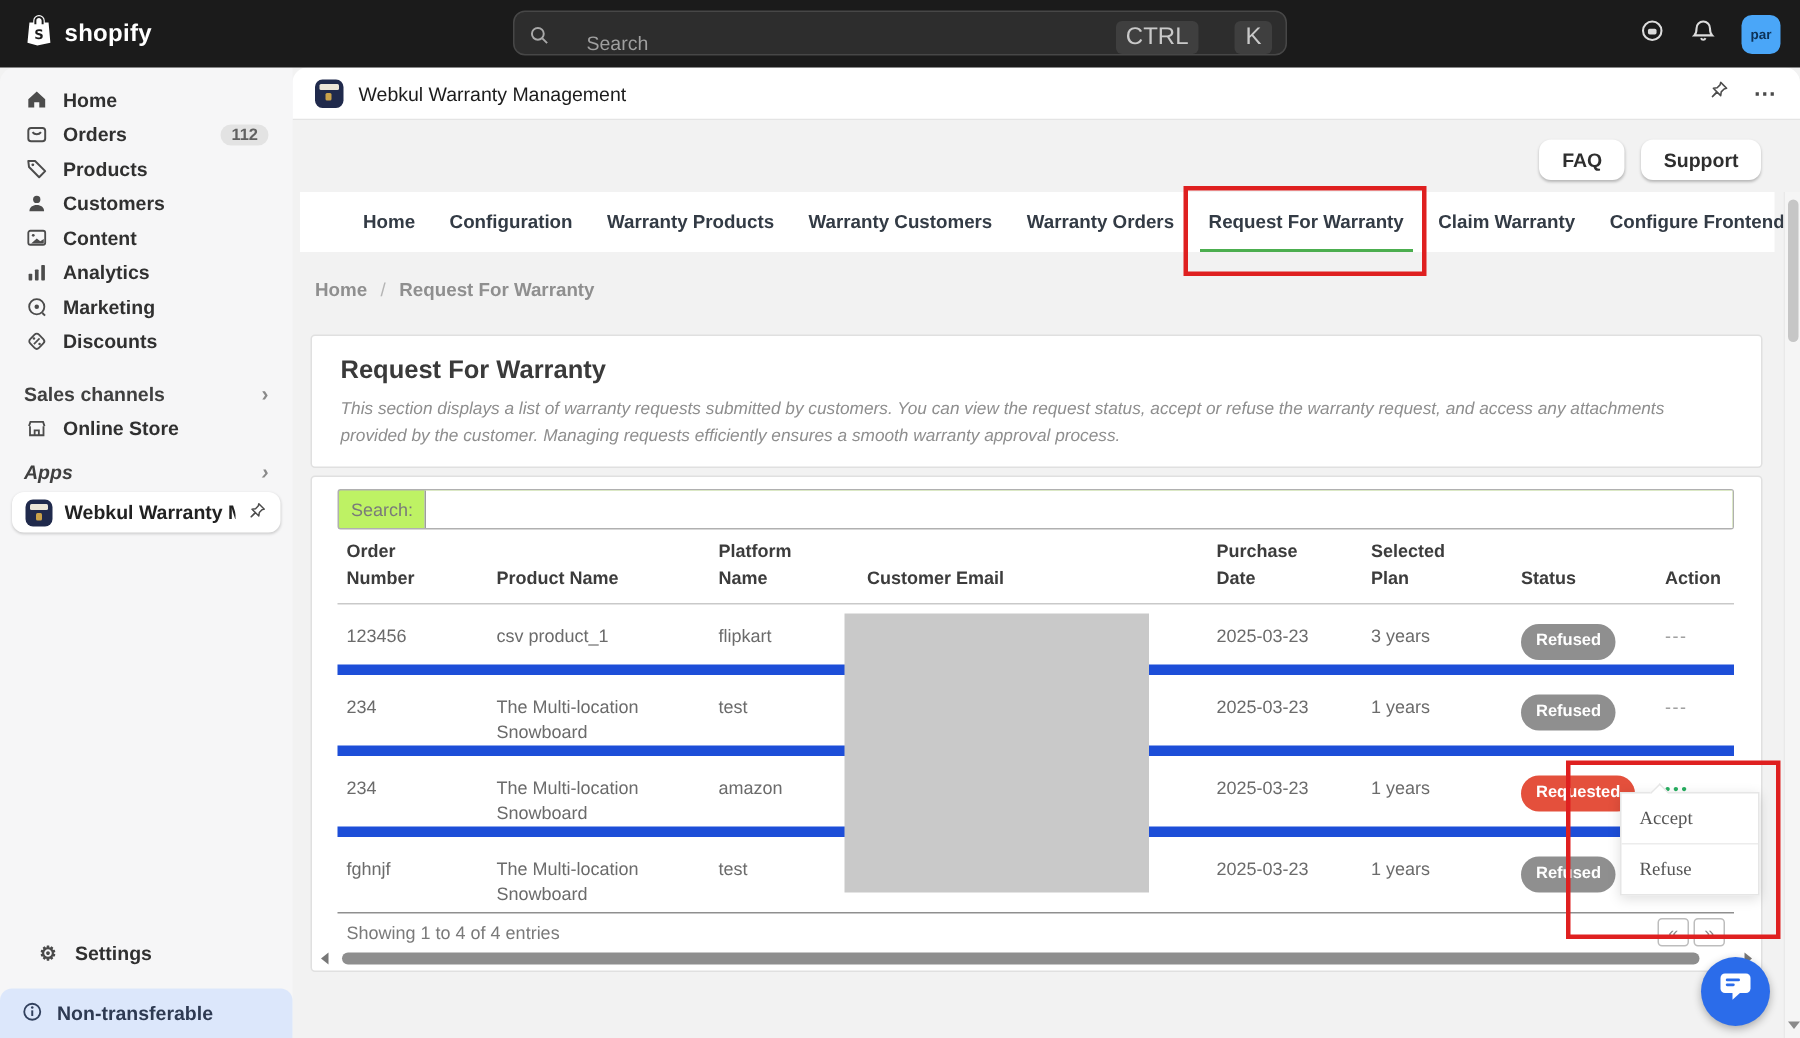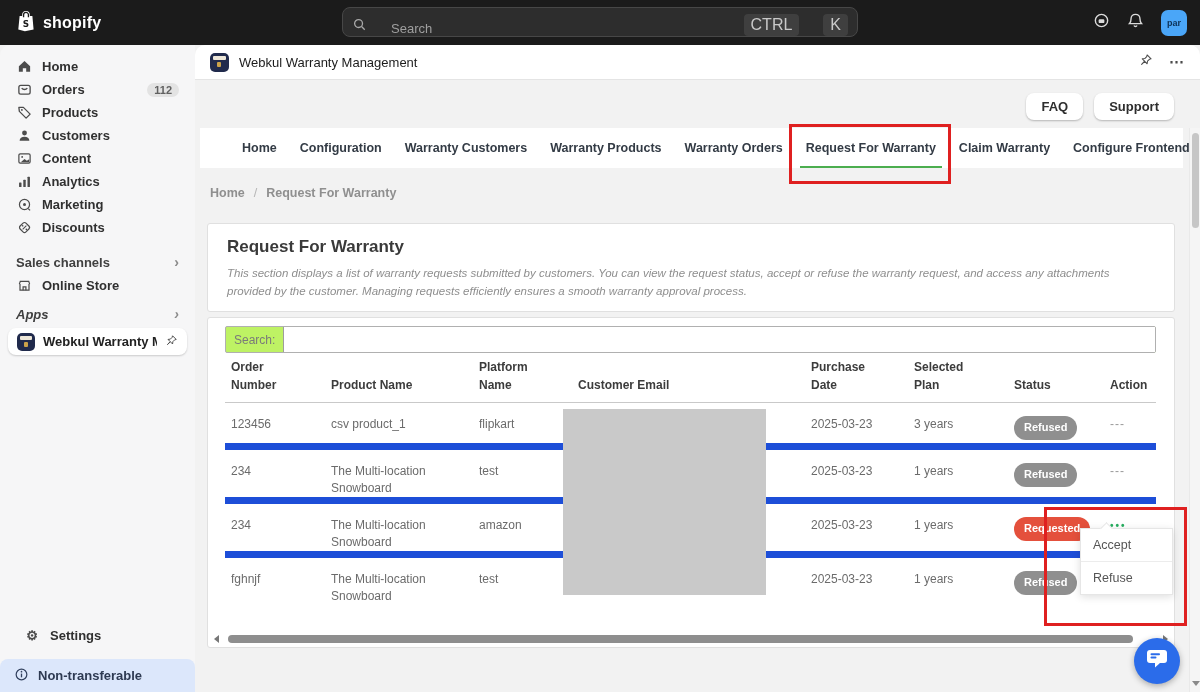--- a/index.html
+++ b/index.html
@@ -81,21 +81,21 @@
   .pg-btn { width:21px; height:19px; border:1px solid #bdbdbd; border-radius:3px; background:#fff; display:flex; align-items:center; justify-content:center; font-size:12px; color:#8a8a8a; cursor:pointer; }
 
   .redaction { position:absolute; left:355px; top:91px; width:203px; height:186px; background:#c9c9c9; z-index:1; }
 
   .hscroll { position:absolute; left:6px; right:6px; top:316px; height:9px; display:flex; align-items:center; cursor:pointer; }
   .hthumb { margin-left:9px; width:905px; height:8px; background:#8e8e8e; border-radius:4px; }
   .tri-l { width:0; height:0; border-top:4px solid transparent; border-bottom:4px solid transparent; border-right:5px solid #777; }
   .tri-r { margin-left:auto; width:0; height:0; border-top:4px solid transparent; border-bottom:4px solid transparent; border-left:5px solid #777; }
 
   
-  .dropdown { position:absolute; left:1080px; top:528px; width:93px; background:#fff; border:1px solid #e6e6e6; box-shadow:0 2px 8px rgba(0,0,0,.13); z-index:6; }
+  .dropdown { position:absolute; left:1080px; top:528px; width:93px; background:#fff; border:1px solid #e6e6e6; box-shadow:0 2px 8px rgba(0,0,0,.13); z-index:6;font-family:Liberation Serif, serif; }
   .dropdown::before { content:""; position:absolute; top:-5px; left:21px; width:8px; height:8px; background:#fff; transform:rotate(45deg); border-left:1px solid #e6e6e6; border-top:1px solid #e6e6e6; }
   .dd-item { padding:9px 12px; font-size:12.5px; color:#555; cursor:pointer; }
   .dd-item:first-child { border-bottom:1px solid #ececec; }
 
   .anno2 { position:absolute; left:1044px; top:507px; width:143px; height:119px; border:3px solid #df2020; z-index:8; pointer-events:none; }
 
   .vscroll { position:absolute; right:0; top:128px; bottom:0; width:11px; background:#f5f5f5; border-left:1px solid #e9e9e9; z-index:5; cursor:pointer; }
   .vthumb { position:absolute; top:5px; left:2px; width:7px; height:95px; background:#c6c6c6; border-radius:4px; }
   .varrow { position:absolute; bottom:6px; left:2px; width:0; height:0; border-left:4px solid transparent; border-right:4px solid transparent; border-top:5px solid #8a8a8a; }
 
@@ -286,22 +286,22 @@
     </div>
 
     <div class="pill-row">
       <span class="pill-btn">FAQ</span>
       <span class="pill-btn">Support</span>
     </div>
 
     <div class="tabbar">
       <span class="tab">Home</span>
       <span class="tab">Configuration</span>
+      <span class="tab">Warranty Products</span>
       <span class="tab">Warranty Customers</span>
-      <span class="tab">Warranty Products</span>
       <span class="tab">Warranty Orders</span>
       <span class="tab active">
         <span>Request For Warranty</span>
         <span class="tab-anno"></span>
       </span>
       <span class="tab">Claim Warranty</span>
       <span class="tab">Configure Frontend</span>
     </div>
 
     <div class="breadcrumb">
@@ -373,20 +373,27 @@
           <div class="td">The Multi-location Snowboard</div>
           <div class="td">test</div>
           <div class="td"></div>
           <div class="td">2025-03-23</div>
           <div class="td">1 years</div>
           <div class="td"><span class="status-badge refused">Refused</span></div>
           <div class="td"></div>
         </div>
       </div>
 
+      <div class="tfooter">
+        <span class="tfooter-text">Showing 1 to 4 of 4 entries</span>
+        <span class="pager">
+          <span class="pg-btn">«</span>
+          <span class="pg-btn">»</span>
+        </span>
+      </div>
 
       <div class="hscroll">
         <span class="tri-l"></span>
         <span class="hthumb"></span>
         <span class="tri-r"></span>
       </div>
     </div>
   </div>
 
   <div class="dropdown">

